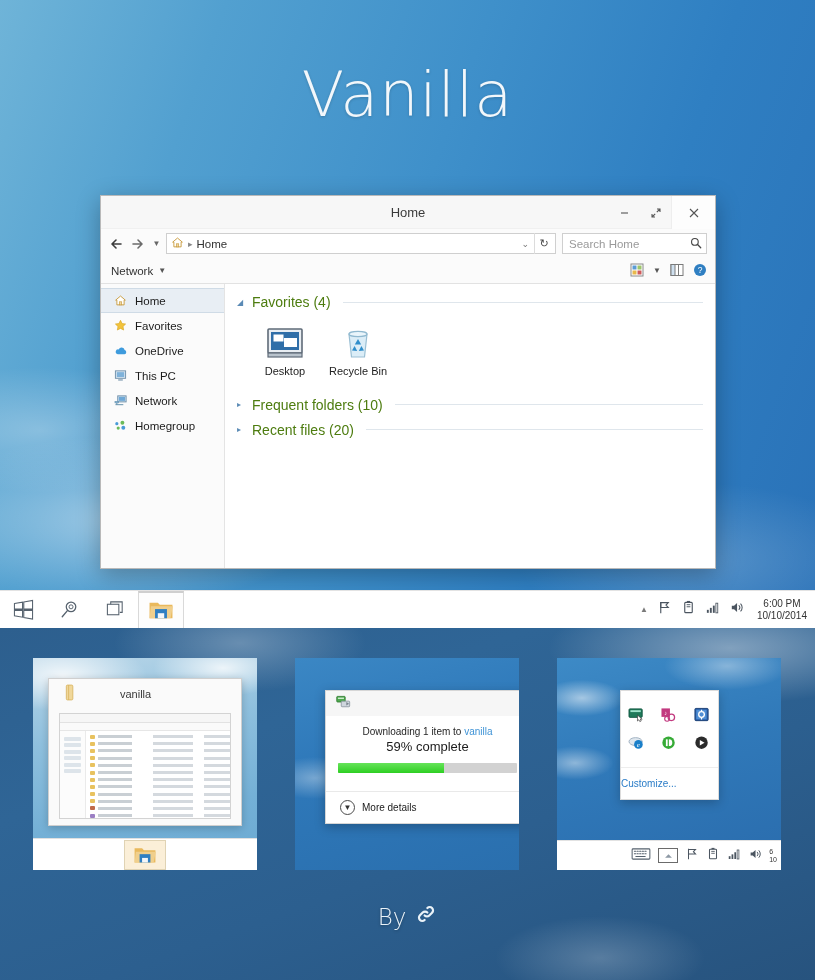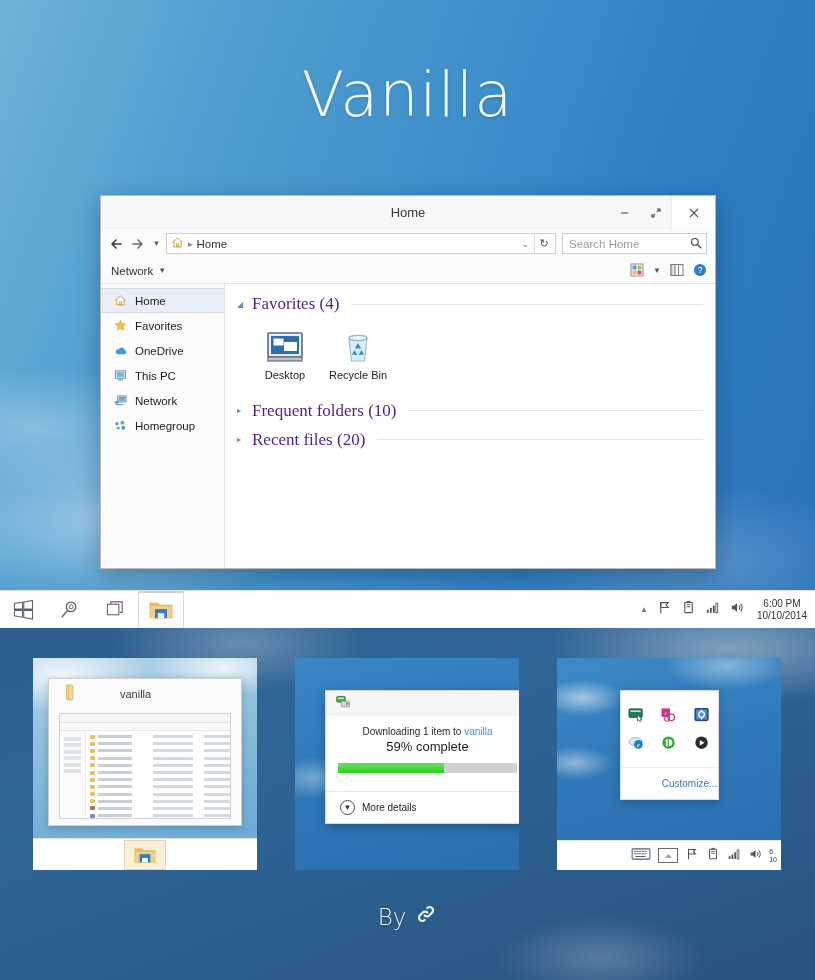--- a/index.html
+++ b/index.html
@@ -87,21 +87,21 @@
   .navitem {
     height: 25px; display: flex; align-items: center; gap: 7px;
     padding-left: 12px; font-size: 11.5px; color: #1c1c1c;
   }
   .navitem.selected { background: #e8eef4; border: 1px solid #cfdbe6; border-left: none; border-right: none; }
   .navitem .ic { width: 15px; height: 15px; display:flex;align-items:center;justify-content:center; }
 
   .content { flex: 1; background: #fff; padding: 10px 12px 0 12px; overflow: hidden; }
   .grouphdr { display: flex; align-items: center; gap: 6px; margin-bottom: 2px; }
   .grouphdr .tri { font-size: 8px; color: #5a8ab5; width: 9px; }
-  .grouphdr .lbl { font-size: 17px; color: #4c1d95; white-space: nowrap; font-family: Liberation Serif, serif; }
+  .grouphdr .lbl { font-size: 14px; color: #4d7c0f; white-space: nowrap; }
   .grouphdr .rule { flex: 1; height: 1px; background: #dfe6ec; margin-left: 6px; }
   .tiles { display: flex; gap: 5px; padding: 8px 0 10px 14px; }
   .tile { width: 68px; text-align: center; }
   .tile .tl { margin-top: 3px; font-size: 11px; color: #222; line-height: 12.5px; }
   .tile .icbox { height: 42px; display: flex; align-items: flex-end; justify-content: center; }
   .grouphdr.collapsed { margin-top: 9px; }
 
   
   #taskbar {
     position: absolute; left: 0; top: 590px; width: 815px; height: 38px;
@@ -194,21 +194,21 @@
   .dl-foot .lbl { font-size:10px; color:#1b1b1b; }
   .circ-chev { width:15px; height:15px; border:1.3px solid #4a4a4a; border-radius:50%; display:flex;align-items:center;justify-content:center; font-size:8px; color:#333;}
 
   
   .flyout {
     position:absolute; left:63px; top:32px; width:99px; height:110px;
     background:#fff; border:1px solid #dcdcdc; box-shadow:0 3px 10px rgba(0,0,0,.22);
     display:flex; flex-direction:column;
   }
   .fly-icons { flex:1; display:grid; grid-template-columns:repeat(3,1fr); align-content:center; justify-items:center; gap:8px 0; padding-top:4px;}
-  .fly-foot { height:32px; border-top:1px solid #ededed; display:flex; align-items:center; justify-content:center;padding-left:40px;}
+  .fly-foot { height:32px; border-top:1px solid #ededed; display:flex; align-items:center; }
   .fly-foot span { font-size:10px; color:#2a7cc7; }
   .mini-tray {
     position:absolute; left:0; right:0; bottom:0; height:30px; background:#fff; border-top:1px solid #e2e2e2;
     display:flex; align-items:center; justify-content:flex-end; gap:7px; padding-right:4px;
   }
   .mini-tray .kbbox { width:20px;height:15px;border:1.3px solid #6b6b6b; display:flex;align-items:center;justify-content:center;}
   .mini-tray .clk { font-size:7px; line-height:8px; color:#333; }
 
   #byline {
     position:absolute; left:0; top:903px; width:815px; text-align:center;

